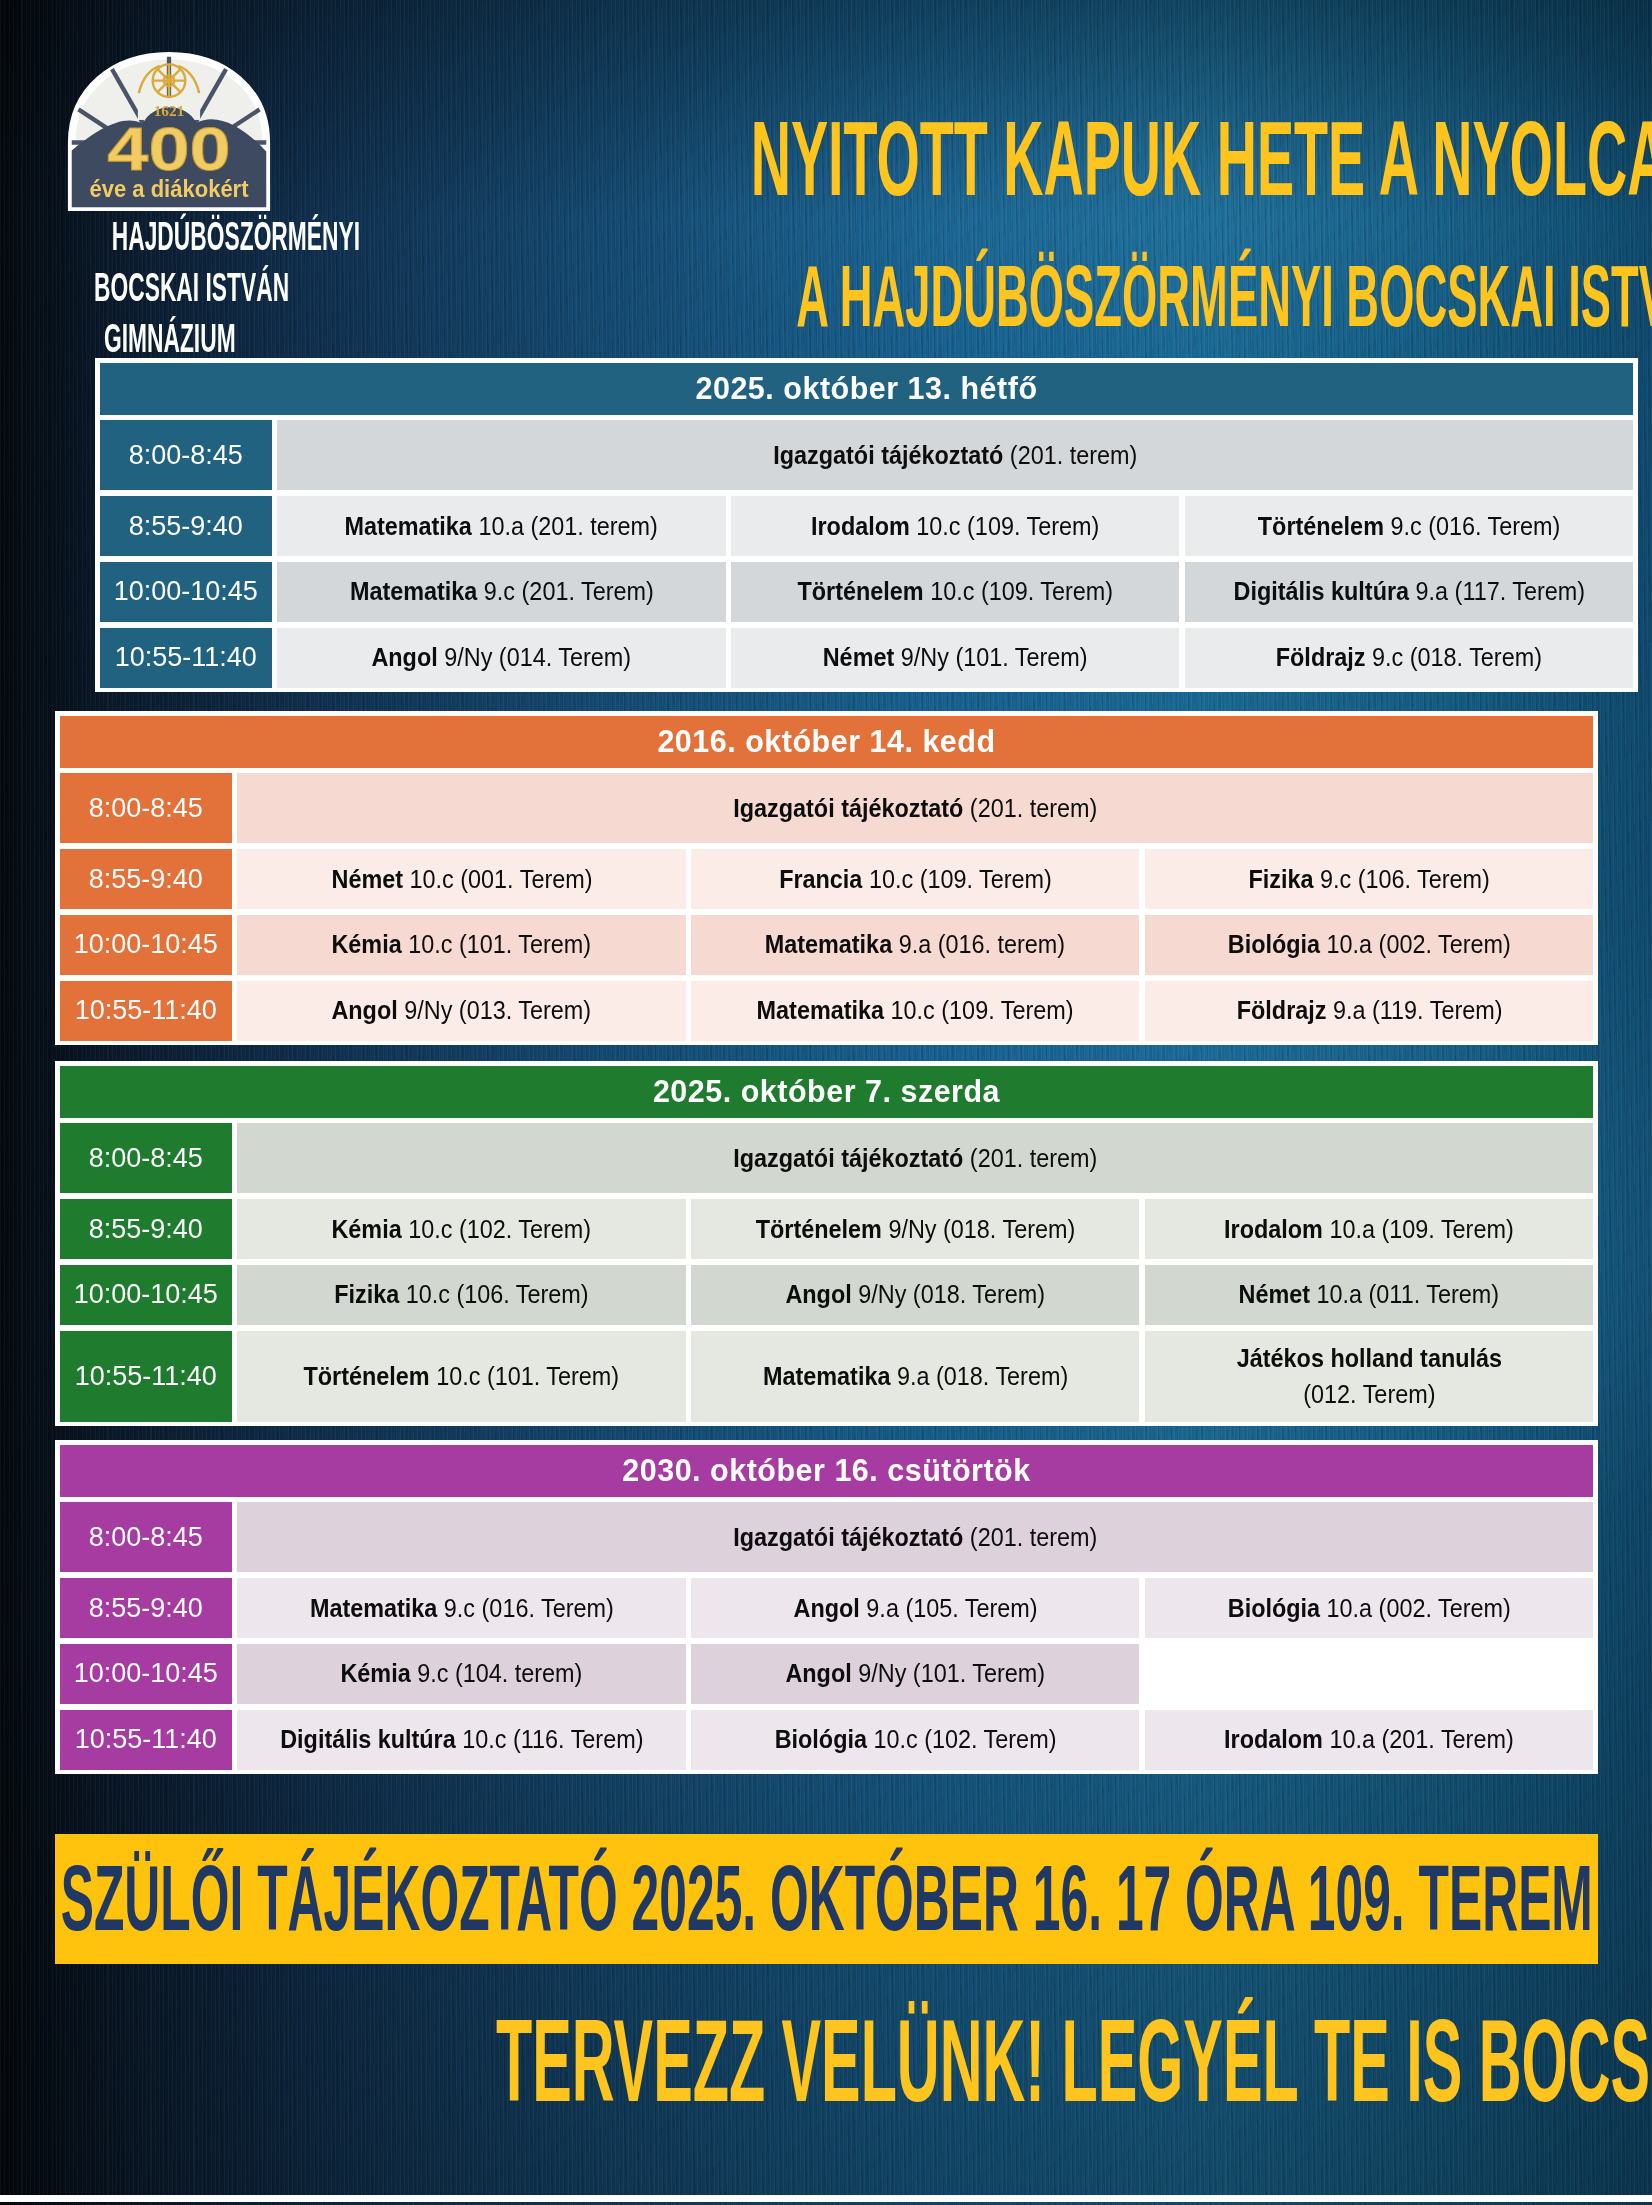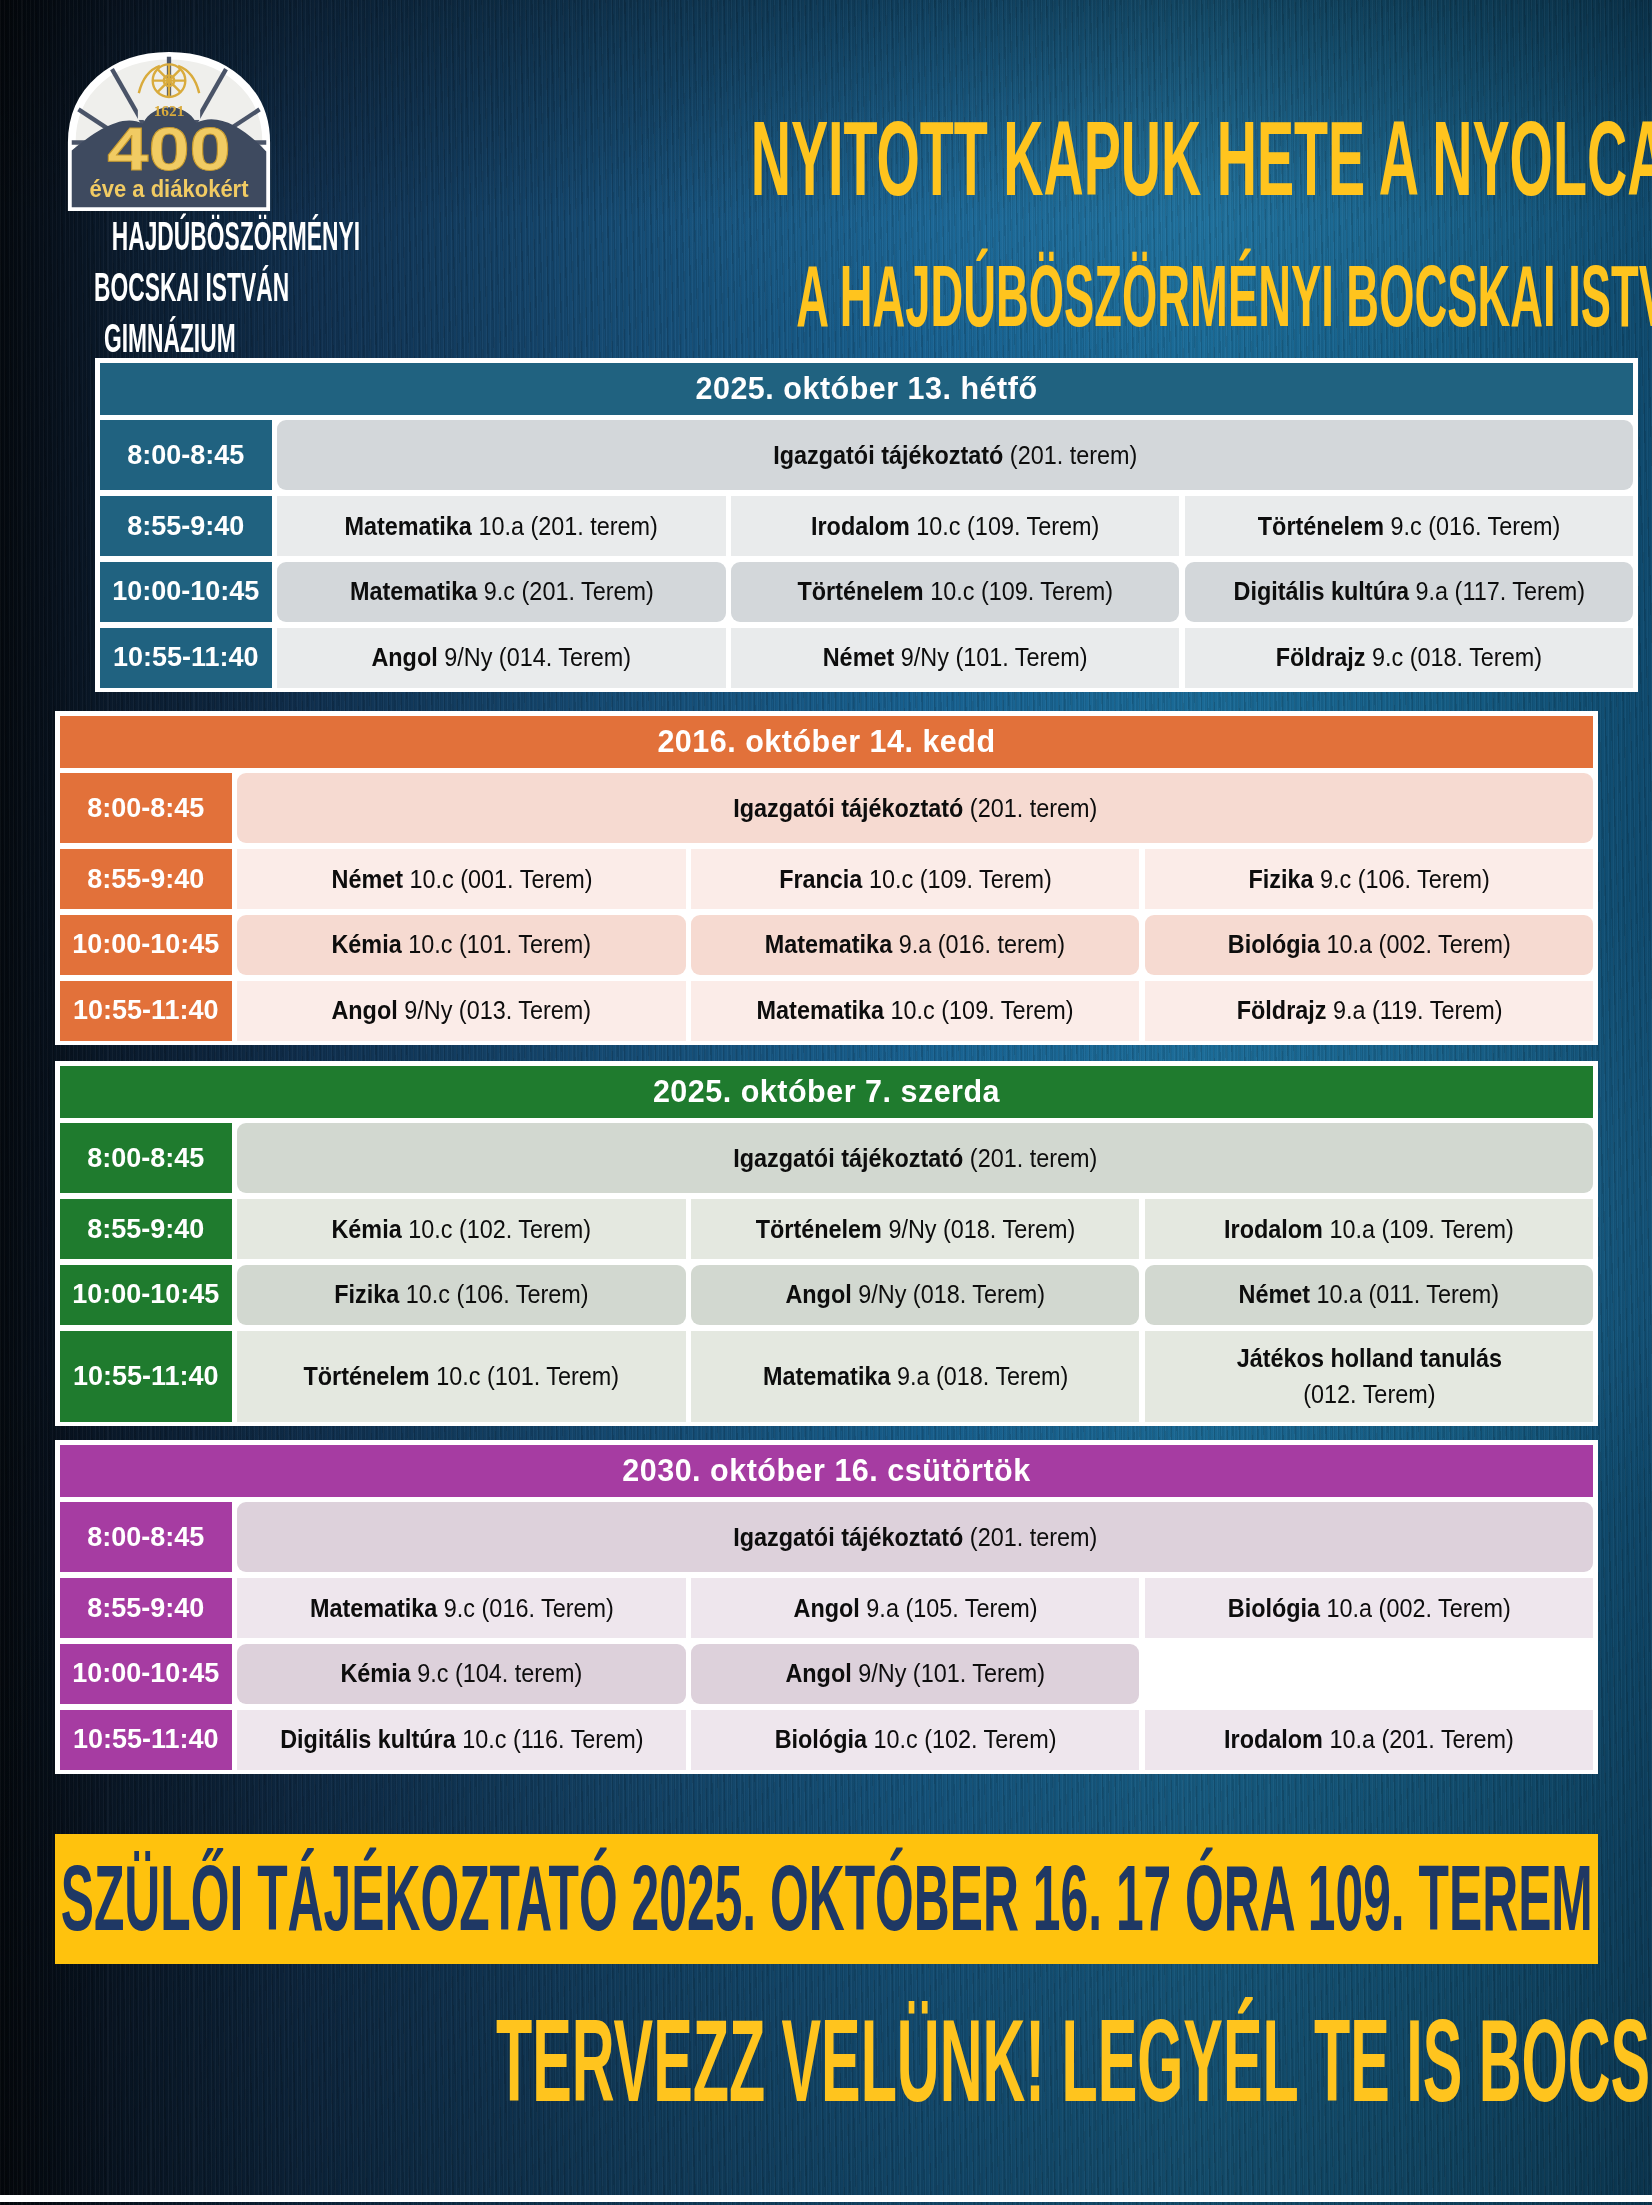--- a/index.html
+++ b/index.html
@@ -40,30 +40,30 @@
     position:absolute;left:55px;width:1543px;background:#fff;
     padding:4.8px;box-sizing:border-box;display:flex;flex-direction:column;gap:5.7px;
   }
   .day-header{
     height:52px;background:var(--accent);color:#fff;font-weight:bold;font-size:30.5px;
     display:flex;align-items:center;justify-content:center;letter-spacing:0.5px;
   }
   .trow{display:grid;grid-template-columns:172px 1fr 1fr 1fr;gap:5.7px;}
   .trow.span{grid-template-columns:172px 1fr;}
   .time{
-    background:var(--accent);color:#fff;font-weight:bold;font-size:27px;
+    background:var(--accent);color:#fff;font-weight:normal;font-size:27px;
     display:flex;align-items:center;justify-content:center;
   }
   .tcell{
     min-height:60px;display:flex;align-items:center;justify-content:center;
     font-size:26px;color:#0d0d0d;text-align:center;padding:1.9px 4.8px;box-sizing:border-box;
   }
   .tall .tcell{min-height:70px;}
   .xtall .tcell{min-height:91px;}
-  .shade-dark .tcell{background:var(--dark);border-radius:9px;}
+  .shade-dark .tcell{background:var(--dark);}
   .shade-light .tcell{background:var(--light);}
   .ct{display:inline-block;transform:scaleX(.9);transform-origin:50% 50%;white-space:nowrap;}
   .ct b{font-weight:bold;}
   .ct.stack{white-space:normal;line-height:1.4;}
   .ct.stack b,.ct.stack .rest{display:block;}
 
   
   .banner{
     position:absolute;left:55px;top:1834px;width:1543px;height:130px;
     background:var(--banner-bg);display:flex;align-items:center;justify-content:center;

